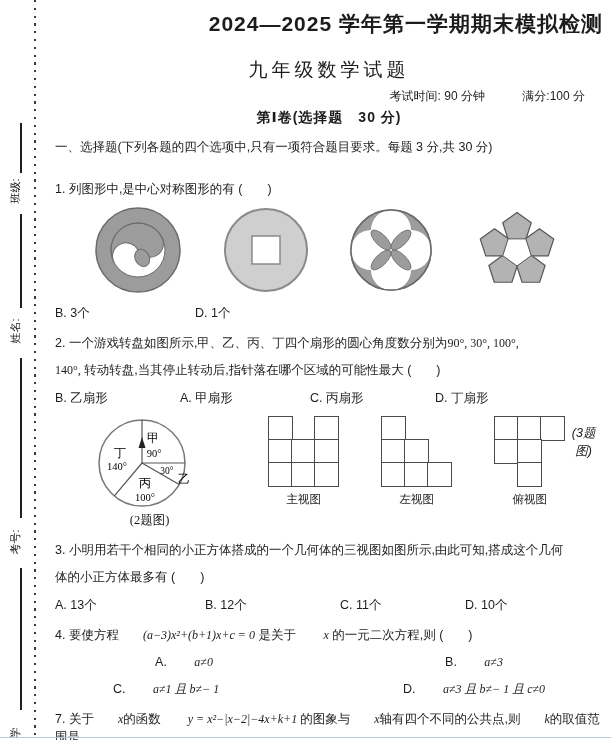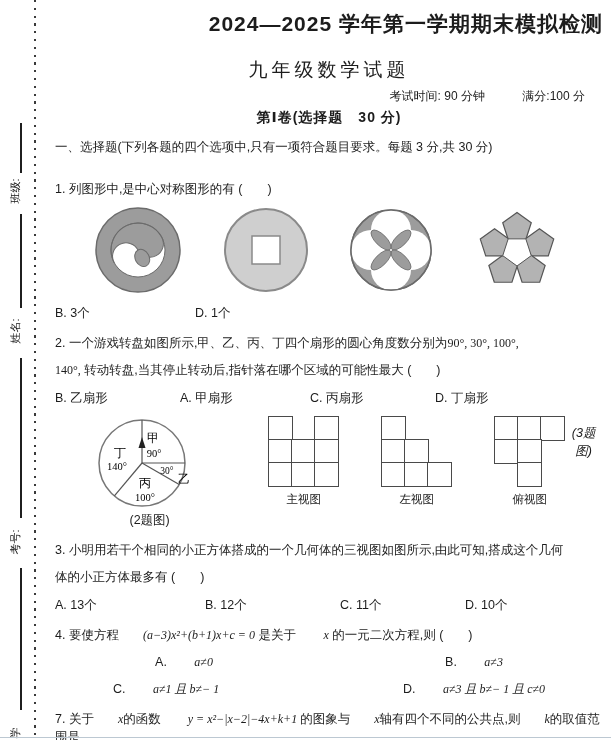--- a/index.html
+++ b/index.html
@@ -38,21 +38,21 @@
   .opts { display:flex; margin-top:10px; }
   .opts span { white-space:pre-wrap; }
   .opts.q1 span:nth-child(1){ width:140px; } .opts.q1 span:nth-child(2){ width:125px; } .opts.q1 span:nth-child(3){ width:105px; }
   .opts.q2 span:nth-child(1){ width:125px; } .opts.q2 span:nth-child(2){ width:130px; } .opts.q2 span:nth-child(3){ width:125px; }
   .opts.q3 span:nth-child(1){ width:150px; } .opts.q3 span:nth-child(2){ width:135px; } .opts.q3 span:nth-child(3){ width:125px; }
   .opts2col { display:flex; margin-top:9px;justify-content:center; }
   .opts2col .cell { width:290px; }
   
   .figrow2 { margin-top:10px; display:flex; align-items:flex-start; }
   .pie-block { margin-left:20px; width:150px; display:flex; flex-direction:column; align-items:center; }
-  .pie-caption { margin-top:2px; font-size:12.5px; }
+  .pie-caption { margin-top:2px; font-size:12.5px;font-family:Liberation Serif, serif; }
   .views-block { margin-left:45px; display:flex; }
   .views-row { display:flex; gap:44px; }
   .view-stack { display:flex; flex-direction:column; align-items:center; }
   .grid3 { display:grid; grid-template-columns:repeat(3,23px); grid-auto-rows:23px; }
   .gcell { }
   .gcell.filled { outline:1.5px solid #4a4a4a; outline-offset:-0.75px; background:#fff; }
   .view-label { margin-top:4px; font-size:11.5px; }
   .views-caption { margin-top:7px; text-align:center; font-size:12.5px;font-style:italic; }
   .bottom-edge { position:absolute; left:0; right:0; bottom:2px; height:1px; background:#bcc8d2; }
   svg text { font-family:"Liberation Sans","DejaVu Sans",sans-serif; }

